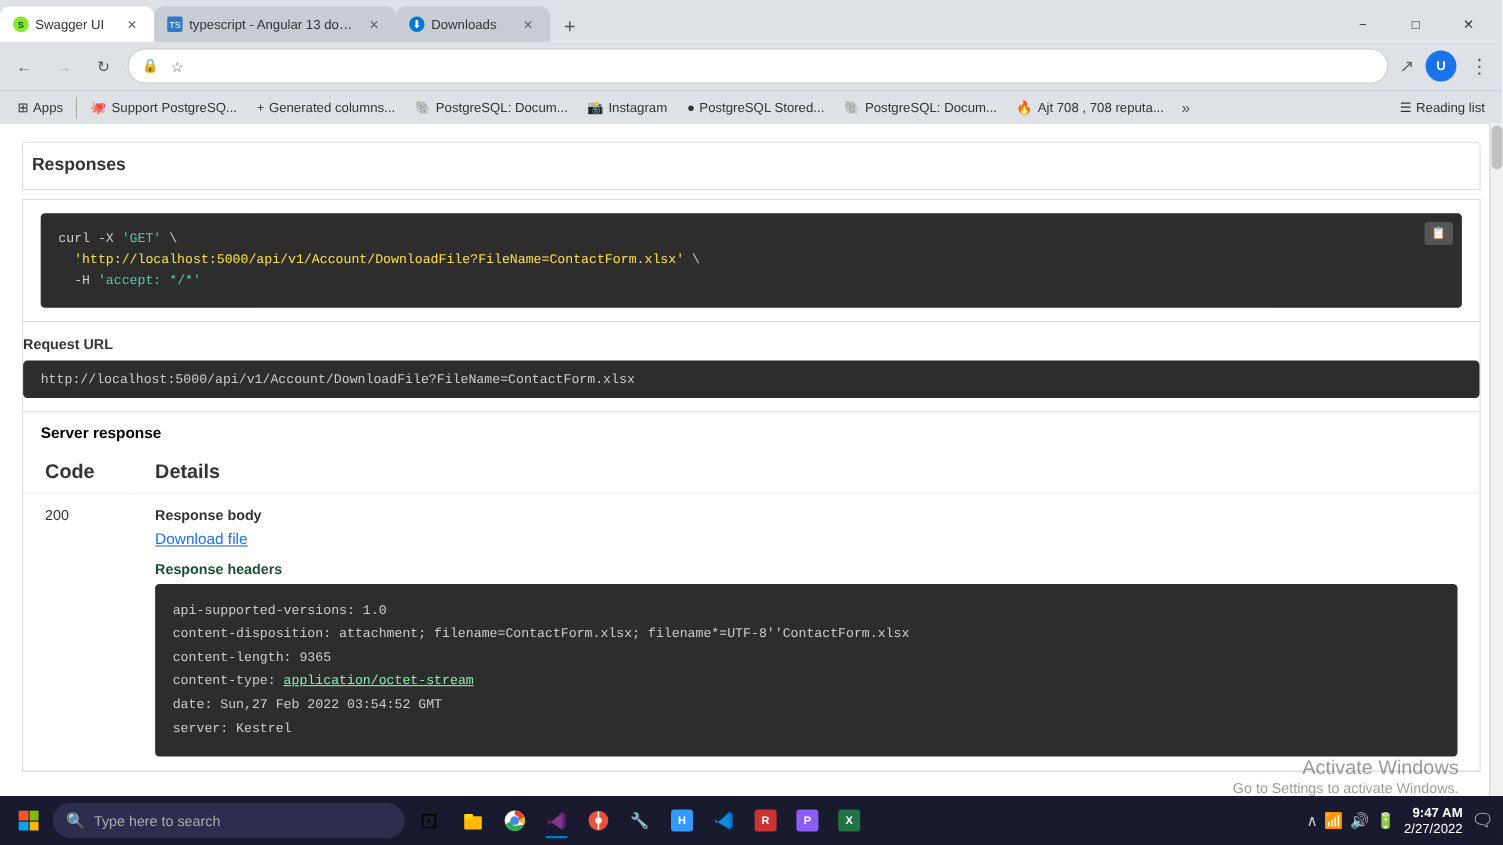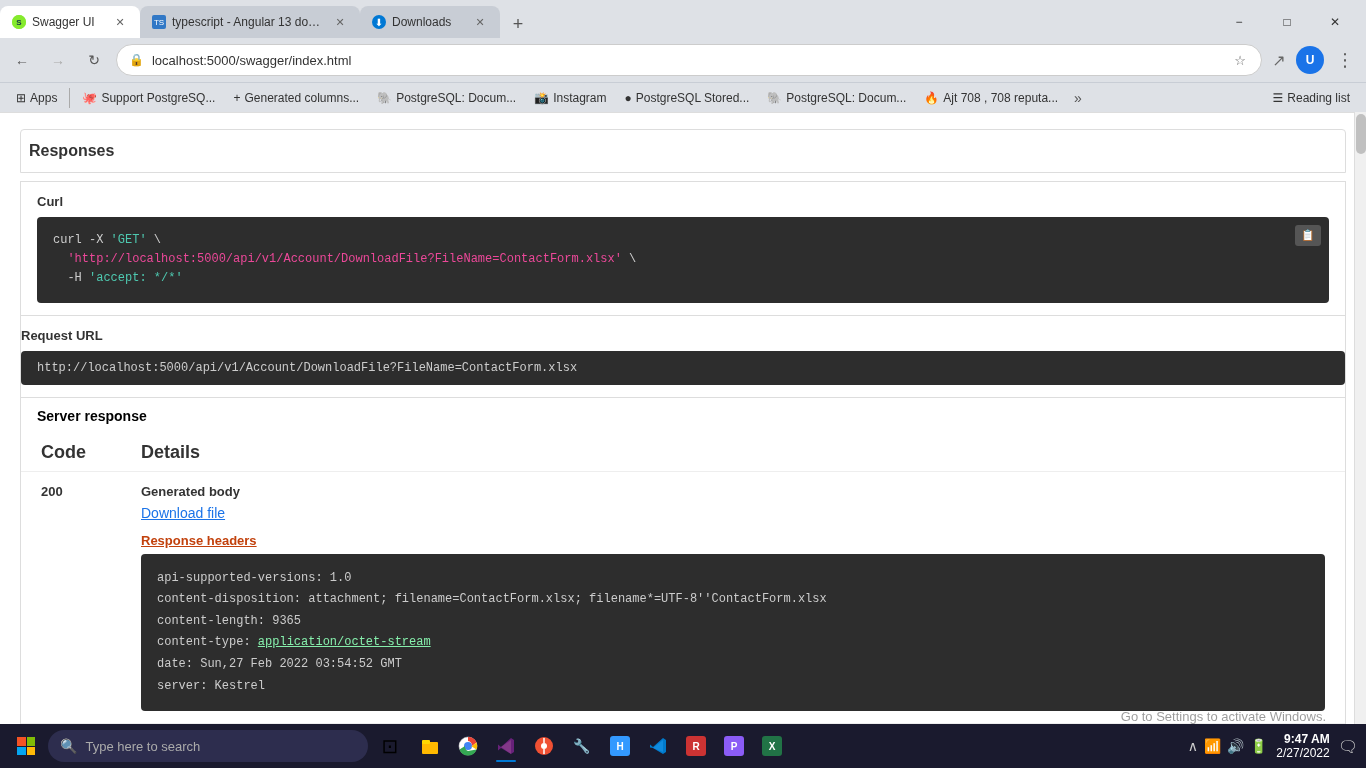--- a/index.html
+++ b/index.html
@@ -43,32 +43,32 @@
 
     
     .swagger-content { background: #fff; min-height: 100%; padding: 0; }
     
     .section-header { padding: 12px 20px; font-size: 18px; font-weight: 600; color: #333; border-bottom: 1px solid #eee; }
     
     .label { font-size: 13px; font-weight: 600; color: #333; margin-bottom: 8px; }
     
     .code-block { background: #2d2d2d; color: #ccc; padding: 14px 16px; border-radius: 4px; font-family: 'Courier New', monospace; font-size: 12px; line-height: 1.6; position: relative; }
     .code-block .green { color: #4ec9b0; }
-    .code-block .url { color: #ec4899; }
+    .code-block .url { color: #fde047; }
     .copy-btn { position: absolute; top: 8px; right: 8px; background: #555; border: none; color: #ccc; padding: 4px 6px; border-radius: 3px; cursor: pointer; font-size: 11px; }
     
     .url-block { background: #2d2d2d; color: #ccc; padding: 10px 16px; border-radius: 4px; font-family: 'Courier New', monospace; font-size: 12px; }
     
     .response-table { width: 100%; border-collapse: collapse; }
     .response-table th { text-align: left; padding: 8px 20px; font-size: 18px; font-weight: 700; color: #333; border-bottom: 1px solid #eee; }
     .response-table td { padding: 12px 20px; vertical-align: top; border-bottom: 1px solid #eee; }
-    .response-table td.code-cell { font-size: 13px; font-weight: 700; color: #333; width: 100px; }
+    .response-table td.code-cell { font-size: 13px; font-weight: 400; color: #333; width: 100px; }
     .response-body-label { font-size: 13px; font-weight: 600; color: #333; margin-bottom: 6px; }
     .download-link { color: #1a73e8; text-decoration: underline; cursor: pointer; font-size: 14px; display: inline-block; margin-bottom: 12px; }
-    .response-headers-label { font-size: 13px; font-weight: 600; color: #c2410c; margin-bottom: 6px; text-decoration: underline; }
+    .response-headers-label { font-size: 13px; font-weight: 600; color: #14532d; margin-bottom: 6px; }
     .headers-block { background: #2d2d2d; color: #ccc; padding: 14px 16px; border-radius: 4px; font-family: 'Courier New', monospace; font-size: 12px; line-height: 1.8; }
     .headers-block .content-type-val { color: #86efac; text-decoration: underline; }
 
     
     .activate-overlay { position: fixed; bottom: 44px; right: 40px; color: rgba(0,0,0,0.4); text-align: right; pointer-events: none; }
     .activate-overlay .title { font-size: 18px; font-weight: 300; }
     .activate-overlay .subtitle { font-size: 13px; }
 
     
     .taskbar { position: fixed; bottom: 0; left: 0; width: 1366px; height: 44px; background: #1a1a2e; display: flex; align-items: center; padding: 0 8px; gap: 4px; }
@@ -132,21 +132,20 @@
       <div class="win-btn close">✕</div>
     </div>
   </div>
 
   <div class="address-bar">
     <div class="nav-btn">←</div>
     <div class="nav-btn disabled">→</div>
     <div class="nav-btn">↻</div>
     <div class="url-bar">
       <span style="color:#666; font-size:12px;">🔒</span>
-      <span class="url-text">localhost:5000/swagger/index.html</span>
       <div class="url-icons">
         <span class="url-icon">☆</span>
       </div>
     </div>
     <div class="url-icon" style="font-size:16px;">↗</div>
     <div class="profile-icon">U</div>
     <div class="menu-icon">⋮</div>
   </div>
 
   <div class="bookmarks-bar">
@@ -195,21 +194,20 @@
   <div class="swagger-content">
 
     <div style="padding: 16px 20px 0;">
       <div class="section-header" style="border:1px solid #ddd; border-radius:4px 4px 0 0; background:#fff; padding:12px 8px; font-size:16px; font-weight:600;">
         <span>Responses</span>
       </div>
     </div>
 
     <div style="padding: 8px 20px 0;">
       <div style="border: 1px solid #ddd; padding: 12px 16px; background:#fff;">
-        <div class="label">Curl</div>
         <div class="code-block">
           <span>curl -X <span class="green">'GET'</span> \</span><br>
           <span>&nbsp;&nbsp;<span class="url">'http://localhost:5000/api/v1/Account/DownloadFile?FileName=ContactForm.xlsx'</span> \</span><br>
           <span>&nbsp;&nbsp;-H <span class="green">'accept: */*'</span></span>
           <button class="copy-btn">📋</button>
         </div>
       </div>
     </div>
 
     <div style="padding: 0 20px;">
@@ -228,21 +226,21 @@
           <thead>
             <tr>
               <th>Code</th>
               <th>Details</th>
             </tr>
           </thead>
           <tbody>
             <tr>
               <td class="code-cell">200</td>
               <td>
-                <div class="response-body-label">Generated body</div>
+                <div class="response-body-label">Response body</div>
                 <a class="download-link">Download file</a>
                 <div class="response-headers-label">Response headers</div>
                 <div class="headers-block">
                   <div>api-supported-versions: 1.0</div>
                   <div>content-disposition: attachment; filename=ContactForm.xlsx; filename*=UTF-8''ContactForm.xlsx</div>
                   <div>content-length: 9365</div>
                   <div>content-type: <span class="content-type-val">application/octet-stream</span></div>
                   <div>date: Sun,27 Feb 2022 03:54:52 GMT</div>
                   <div>server: Kestrel</div>
                 </div>
@@ -254,20 +252,21 @@
     </div>
 
     <div style="padding: 8px 20px 16px;">
       
     </div>
 
   </div>
 </div>
 
 <div class="activate-overlay">
+  <div class="title">Activate Windows</div>
   <div class="subtitle">Go to Settings to activate Windows.</div>
 </div>
 
 <div style="position:fixed; right:0; top:112px; width:12px; height:calc(768px - 112px - 44px); background:#f0f0f0; border-left:1px solid #ddd;">
   <div style="width:10px; height:40px; background:#c0c0c0; border-radius:5px; margin:2px 1px; position:absolute; top:0;"></div>
 </div>
 
 <div class="taskbar">
 
   <div class="start-btn">

